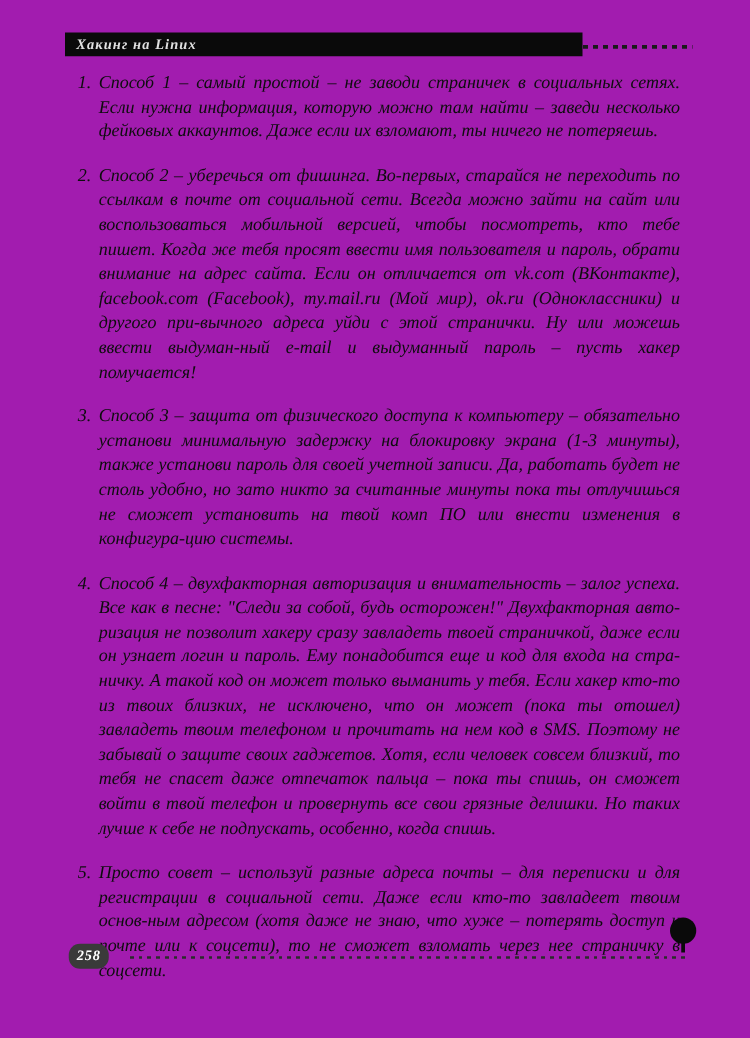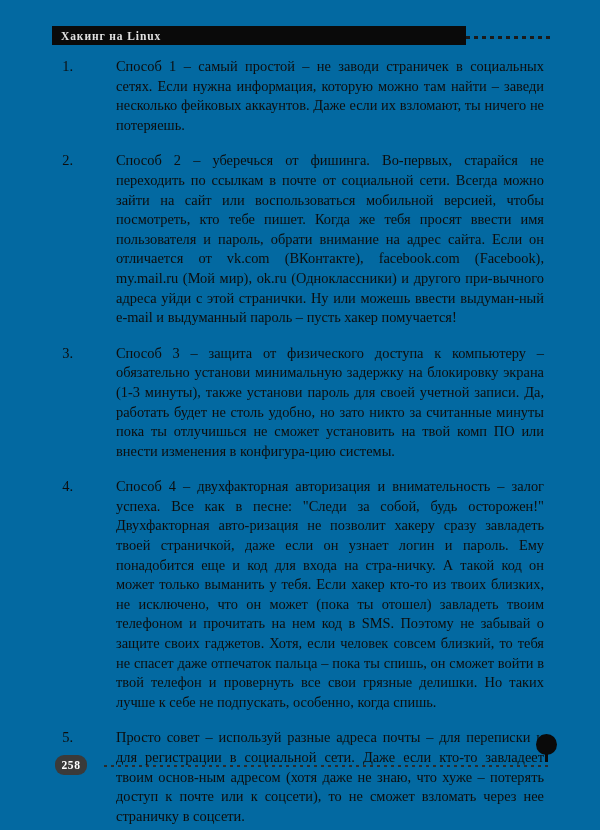--- a/index.html
+++ b/index.html
@@ -12,21 +12,22 @@
     height: 830px;
     position: relative;
     overflow: hidden;
     font-family: "Liberation Serif", "DejaVu Serif", serif;
     color: #0d0d0d;
   }
 
   .page {
     position: absolute;
     inset: 0;
-    background: #0369a1;
+    background: #a21caf;
+    font-style: italic;
   }
 
   
   .header {
     position: absolute;
     top: 26px;
     left: 52px;
     right: 46px;
     height: 20px;
   }
@@ -93,21 +94,20 @@
     position: absolute;
     left: 0;
     top: 0;
     width: 16px;
     text-align: right;
     font-size: 14.4px;
     line-height: 19.6px;
   }
   .para {
     display: block;
-    margin-left: 37px;
   }
 
   
   .footer {
     position: absolute;
     left: 55px;
     right: 42px;
     bottom: 45px;
     height: 30px;
   }

